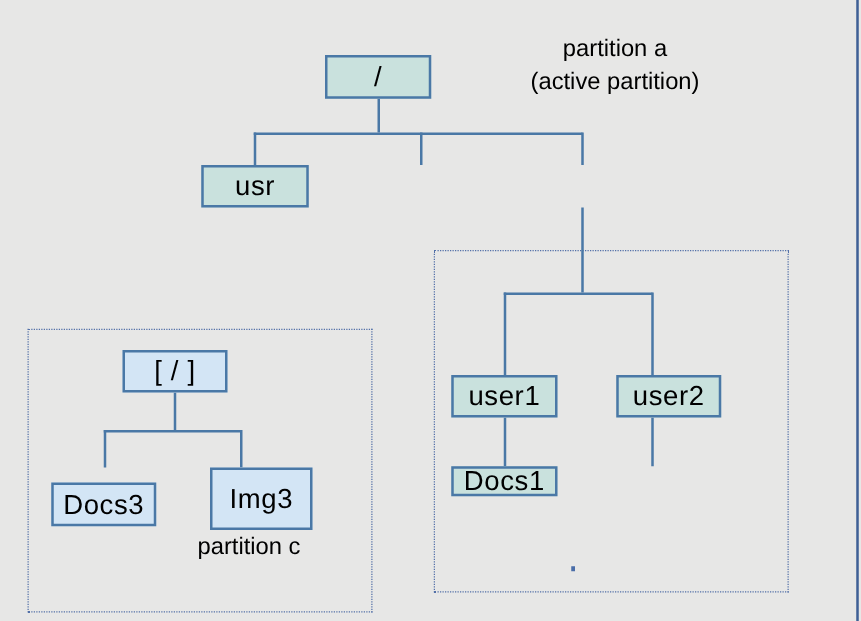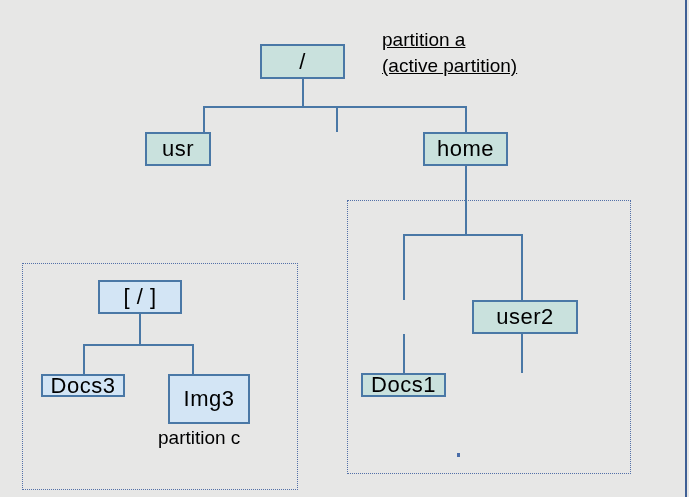--- a/index.html
+++ b/index.html
@@ -27,21 +27,21 @@
     position:absolute;
     border:1px dotted #5370a8;
     box-sizing:border-box;
     background:transparent;
   }
   .caption{
     position:absolute;
     font-size:19px;color:#000;
     white-space:nowrap;
   }
-  .caption-center{text-align:left;line-height:26px;text-decoration:underline;}
+  .caption-center{text-align:center;line-height:26px;}
   #page-edge{
     position:absolute;top:0;right:2px;width:2px;height:497px;
     background:#3e5f95;
   }
   #stray-dot{
     position:absolute;left:457px;top:453px;width:3px;height:4px;
     background:#4a6da8;
   }
 </style>
 </head>
@@ -64,27 +64,27 @@
   <div class="v-line" style="left:521px;top:234px;height:66px"></div>
   <div class="v-line" style="left:403px;top:334px;height:39px"></div>
   <div class="v-line" style="left:521px;top:334px;height:39px"></div>
 
   <div class="v-line" style="left:139px;top:314px;height:30px"></div>
   <div class="h-line" style="left:83px;top:344px;width:110px"></div>
   <div class="v-line" style="left:83px;top:344px;height:30px"></div>
   <div class="v-line" style="left:192px;top:344px;height:30px"></div>
 
   <div class="node teal" style="left:260px;top:44px;width:85px;height:35px">/</div>
-  <div class="node teal" style="left:145px;top:132px;width:66px;height:34px">usr</div>
-  <div class="node teal" style="left:423px;top:132px;width:85px;height:34px">home</div>
-  <div class="node teal" style="left:472px;top:300px;width:106px;height:34px">user2</div>
+  <div class="node teal" style="left:161px;top:132px;width:86px;height:34px">usr</div>
+  <div class="node teal" style="left:361px;top:300px;width:85px;height:34px">user1</div>
+  <div class="node teal" style="left:493px;top:300px;width:84px;height:34px">user2</div>
   <div class="node teal" style="left:361px;top:373px;width:85px;height:24px">Docs1</div>
 
   <div class="node blue" style="left:98px;top:280px;width:84px;height:34px">[ / ]</div>
-  <div class="node blue" style="left:41px;top:374px;width:84px;height:23px">Docs3</div>
+  <div class="node blue" style="left:41px;top:386px;width:84px;height:35px">Docs3</div>
   <div class="node blue" style="left:168px;top:374px;width:82px;height:50px">Img3</div>
 
   <div class="caption caption-center" style="left:382px;top:27px;width:220px">
     <div>partition a</div>
     <div>(active partition)</div>
   </div>
   <div class="caption" style="left:158px;top:427px">partition c</div>
 
   <div id="stray-dot"></div>
   <div id="page-edge"></div>

